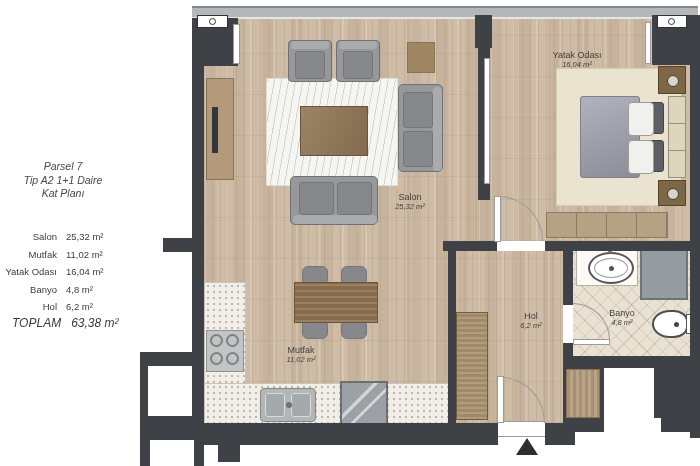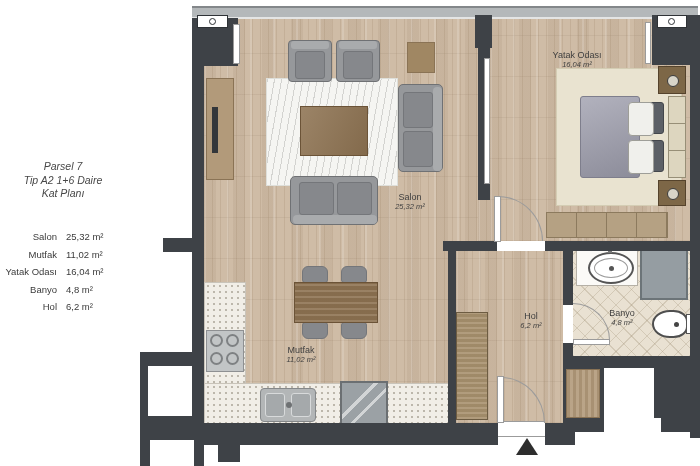--- a/index.html
+++ b/index.html
@@ -45,21 +45,21 @@
   #total-row{position:absolute;left:12px;top:316px;font-size:12px;font-style:italic;display:flex;gap:10px;color:#3b3b3b;}
 </style>
 </head>
 <body>
 
 <div id="stage">
 
 
   <div id="info-block">
     <div>Parsel 7</div>
-    <div>Tip A2  1+6 Daire</div>
+    <div>Tip A2  1+1 Daire</div>
     <div>Kat Planı</div>
   </div>
 
   <div id="area-table">
     <div class="arow">
       <span class="rm">Salon</span>
       <span class="ar">25,32 m²</span>
     </div>
     <div class="arow">
       <span class="rm">Mutfak</span>
@@ -72,20 +72,24 @@
     <div class="arow">
       <span class="rm">Banyo</span>
       <span class="ar">4,8 m²</span>
     </div>
     <div class="arow">
       <span class="rm">Hol</span>
       <span class="ar">6,2 m²</span>
     </div>
   </div>
 
+  <div id="total-row">
+    <span>TOPLAM</span>
+    <span>63,38 m²</span>
+  </div>
 
   <div class="wood" style="left:204px;top:18px;width:274px;height:405px;"></div>
   <div class="wood" style="left:478px;top:200px;width:20px;height:41px;"></div>
   <div class="wood" style="left:490px;top:18px;width:200px;height:223px;"></div>
   <div class="wood" style="left:456px;top:251px;width:107px;height:172px;"></div>
   <div class="tile" style="left:573px;top:249px;width:117px;height:107px;"></div>
 
   <div class="counter" style="left:204px;top:282px;width:42px;height:143px;"></div>
   <div class="counter" style="left:204px;top:383px;width:246px;height:42px;"></div>
   <div class="abs" style="left:206px;top:330px;width:38px;height:42px;background:#c2c5c6;border:1px solid #8e9092;box-sizing:border-box;">

